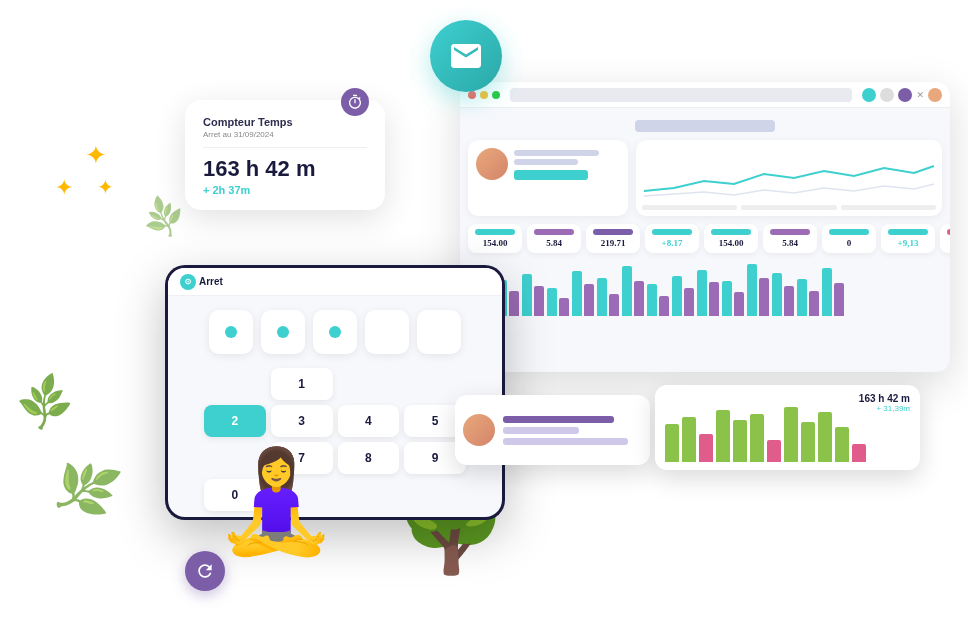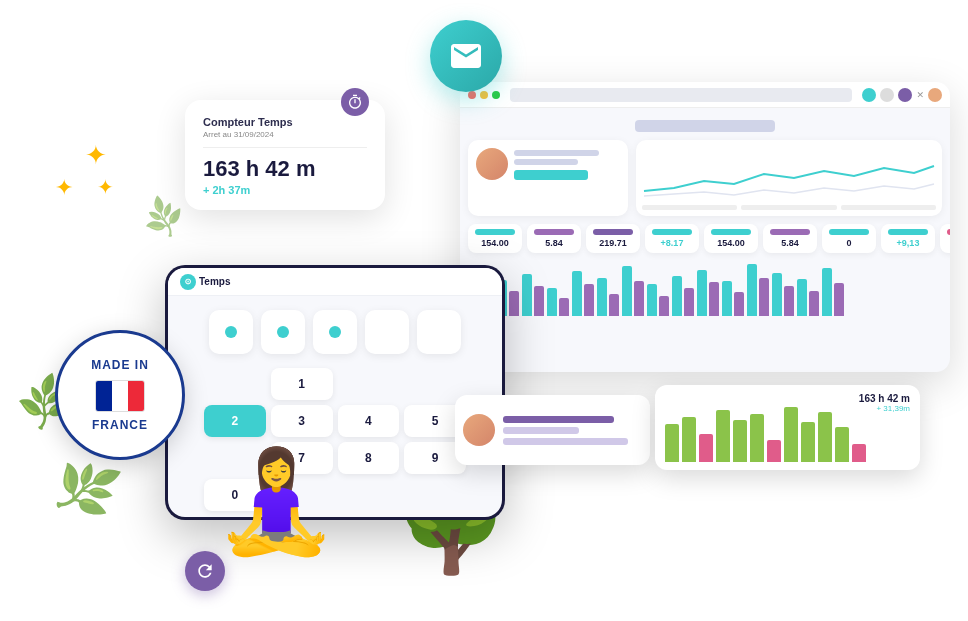--- a/index.html
+++ b/index.html
@@ -235,20 +235,21 @@
     .stat-icon-line {
       height: 6px;
       width: 40px;
       border-radius: 3px;
       background: #3ECFCF;
     }
     .stat-value {
       font-size: 9px;
       font-weight: 700;
       color: #1a1a3e;
+      font-family: Liberation Serif, serif;
     }
     .stat-value.positive { color: #3ECFCF; }
     .stat-value.negative { color: #e05c8a; }
 
     
     .bar-chart-row {
       display: flex;
       gap: 3px;
       align-items: flex-end;
       height: 55px;
@@ -744,21 +745,21 @@
         </div>
       </div>
     </div>
   </div>
 
   <div class="main-device">
     <div class="main-device-inner">
       <div class="device-topbar">
         <div class="timed-brand">
           <div class="device-logo-icon">⊙</div>
-          <span class="device-logo-text">Temps</span>
+          <span class="device-logo-text">Arret</span>
         </div>
       </div>
       <div class="pin-area">
         <div class="pin-dots-row">
           <div class="pin-dot-box">
             <div class="pin-dot"></div>
           </div>
           <div class="pin-dot-box">
             <div class="pin-dot"></div>
           </div>
@@ -812,31 +813,20 @@
       <div class="popup-bar green" style="height:50px;"></div>
       <div class="popup-bar green" style="height:35px;"></div>
       <div class="popup-bar pink" style="height:18px;"></div>
     </div>
     <div class="popup-label">
       <div class="popup-label-main">163 h 42 m</div>
       <div class="popup-label-sub">+ 31,39m</div>
     </div>
   </div>
 
-  <div class="badge-container">
-    <div class="badge-outer">
-      <div class="badge-text-top">MADE IN</div>
-      <div class="flag-icon">
-        <div class="flag-blue"></div>
-        <div class="flag-white"></div>
-        <div class="flag-red"></div>
-      </div>
-      <div class="badge-text-bottom">FRANCE</div>
-    </div>
-  </div>
 
   <div class="character" style="font-size: 100px; line-height:1; display:flex; align-items:flex-end; justify-content:center;">
     🧘‍♀️
   </div>
 
   <div class="bush" style="font-size:90px; line-height:1;">
     🌳
   </div>
 
   <div class="refresh-btn">

